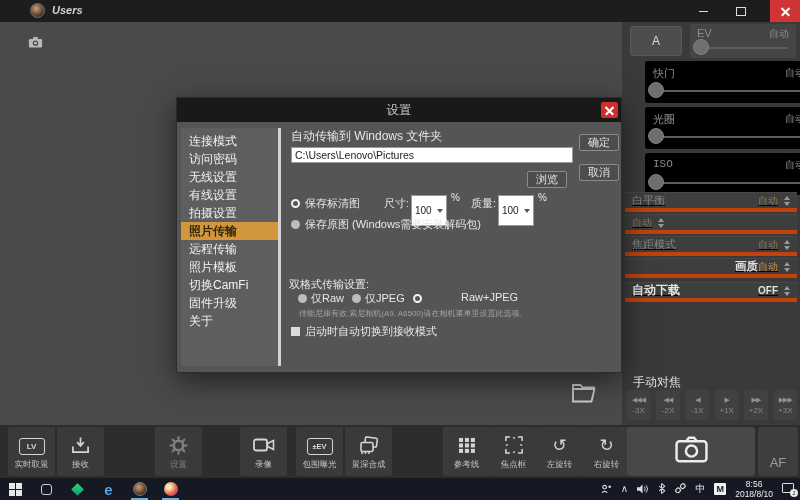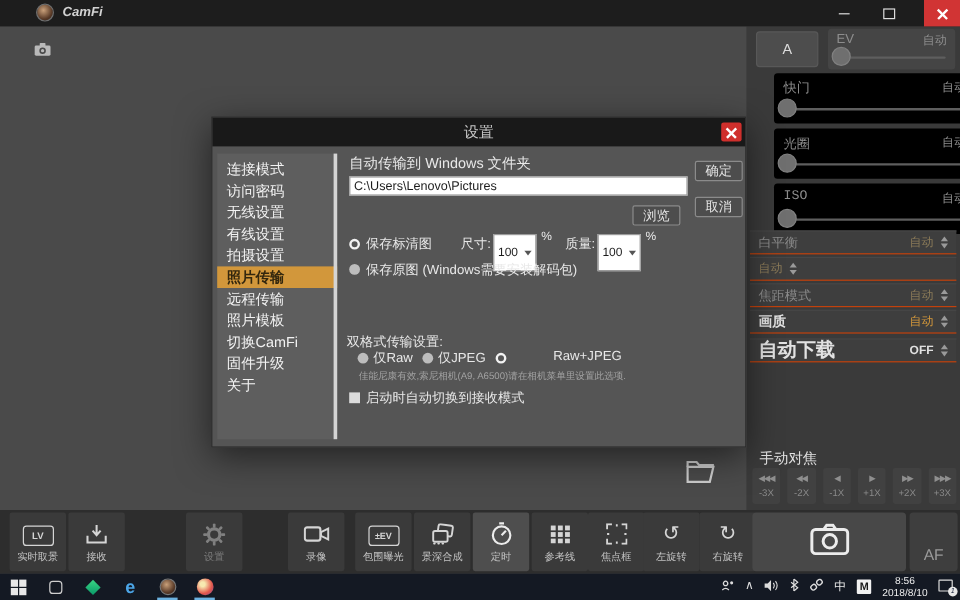--- a/index.html
+++ b/index.html
@@ -28,22 +28,22 @@
   
   .rpanel{position:absolute;top:22px;left:622px;width:178px;height:403px;background:#3a3a3a;}
   .a-btn{position:absolute;left:8px;top:4px;width:52px;height:30px;background:#4d4d4d;border-radius:3px;
          color:#dcdcdc;font-size:12px;display:flex;align-items:center;justify-content:center;border:1px solid #585858;box-sizing:border-box;}
   .ev-group{position:absolute;left:68px;top:2px;width:106px;height:34px;background:#454545;border-radius:3px;}
   .sgroup{position:absolute;left:23px;width:168px;height:42px;background:#000000;border-radius:3px;font-family:Liberation Mono, monospace;}
   .sg-label{position:absolute;left:8px;top:5px;font-size:11px;color:#8d8d8d;}
   .sg-auto{position:absolute;right:8px;top:5px;font-size:10px;color:#8d8d8d;}
   .sg-track{position:absolute;left:10px;right:10px;height:2px;background:#5e5e5e;border-radius:1px;}
   .sg-knob{position:absolute;width:16px;height:16px;border-radius:50%;background:#6f6f6f;border:1px solid #808080;box-sizing:border-box;}
-  .srow{position:absolute;left:3px;width:172px;height:20px;background:#3e3e3e;border-top:1px solid #474747;border-bottom:1px solid #c2410c;
-        display:flex;align-items:center;padding:0 7px;box-sizing:border-box;}
+  .srow{position:absolute;left:3px;width:172px;height:20px;background:#3e3e3e;border-top:1px solid #474747;border-bottom:4px solid #c2410c;
+        display:flex;align-items:center;padding:0 7px;box-sizing:border-box;text-decoration:underline;}
   .srow .lbl{flex:1;font-size:11px;color:#8a8a8a;}
   .srow .lbl.bright{color:#e2e2e2;font-weight:bold;font-size:11.5px;}
   .srow .val{font-size:10px;color:#8a7a58;margin-right:6px;}
   .srow .val.gold{color:#d2973b;} .srow .val.white{color:#e0e0e0;font-weight:bold;}
   .stepper{display:flex;flex-direction:column;gap:2px;}
   .stepper i{width:0;height:0;border-left:3.5px solid transparent;border-right:3.5px solid transparent;}
   .stepper .up{border-bottom:4px solid #9a9a9a;} .stepper .dn{border-top:4px solid #9a9a9a;}
   .mf-title{position:absolute;left:11px;top:352px;font-size:12px;color:#e3e3e3;}
   .mf-row{position:absolute;left:5px;top:368px;width:170px;display:flex;gap:6px;}
   .mf-btn{width:26px;height:30px;background:#414141;border-radius:2px;display:flex;flex-direction:column;align-items:center;justify-content:center;gap:2px;}
@@ -116,21 +116,21 @@
   .chk{width:9px;height:9px;background:#dcdcdc;display:inline-block;}
   .small-lbl{font-size:11px;}
 </style>
 </head>
 <body>
 
 <div class="app">
 
   <div class="titlebar">
     <div class="logo"></div>
-    <span class="title-text">CamFi</span>
+    <span class="title-text">Users</span>
     <div class="win-btn wb-min">
         <i class="g-min"></i>
       </div>
     <div class="win-btn wb-max">
         <i class="g-max"></i>
       </div>
     <div class="win-btn wb-close">
         <span class="g-x">
           <i></i>
           <i></i>
@@ -200,30 +200,30 @@
         </span>
     </div>
     <div class="srow" style="top:214px;">
       <span class="lbl">焦距模式</span>
       <span class="val">自动</span>
       <span class="stepper">
           <i class="up"></i>
           <i class="dn"></i>
         </span>
     </div>
-    <div class="srow" style="top:236px;">
+    <div class="srow" style="top:236px;text-align:right;">
       <span class="lbl bright">画质</span>
       <span class="val gold">自动</span>
       <span class="stepper">
           <i class="up"></i>
           <i class="dn"></i>
         </span>
     </div>
     <div class="srow" style="top:260px;">
-      <span class="lbl bright" style="font-size:16px;">自动下载</span>
+      <span class="lbl bright" style="font-size:12px;">自动下载</span>
       <span class="val white">OFF</span>
       <span class="stepper">
           <i class="up"></i>
           <i class="dn"></i>
         </span>
     </div>
 
     <div class="mf-title">手动对焦</div>
     <div class="mf-row">
       <div class="mf-btn">
@@ -303,30 +303,20 @@
         <svg width="20" height="18" viewBox="0 0 20 18">
             <rect x="6" y="1.5" width="12" height="9" rx="1.5" fill="none" stroke="#d5d5d5" stroke-width="1.6" transform="rotate(8 12 6)"></rect>
             <rect x="2" y="6.5" width="12" height="9" rx="1.5" fill="#3a3a3a" stroke="#d5d5d5" stroke-width="1.6"></rect>
             <circle cx="3" cy="17" r="1" fill="#d5d5d5"></circle>
             <circle cx="6.5" cy="17" r="1" fill="#d5d5d5"></circle>
             <circle cx="10" cy="17" r="1" fill="#d5d5d5"></circle>
           </svg>
       </span>
       <span class="tlabel">景深合成</span>
     </div>
-    <div class="tbtn active" style="left:394px;">
-      <span class="ticon">
-        <svg width="20" height="20" viewBox="0 0 20 20">
-            <circle cx="10" cy="11" r="7.3" fill="none" stroke="#ececec" stroke-width="1.8"></circle>
-            <path d="M10 11 L13.6 7.2" stroke="#ececec" stroke-width="1.8" fill="none"></path>
-            <path d="M8 1.2 h4" stroke="#ececec" stroke-width="1.8"></path>
-          </svg>
-      </span>
-      <span class="tlabel">定时</span>
-    </div>
     <div class="tbtn" style="left:443px;">
       <span class="ticon">
         <svg width="18" height="16" viewBox="0 0 19 17">
             <g fill="#d5d5d5">
               <rect x="1" y="1" width="4.3" height="4.3"></rect>
               <rect x="7.3" y="1" width="4.3" height="4.3"></rect>
               <rect x="13.6" y="1" width="4.3" height="4.3"></rect>
               <rect x="1" y="6.8" width="4.3" height="4.3"></rect>
               <rect x="7.3" y="6.8" width="4.3" height="4.3"></rect>
               <rect x="13.6" y="6.8" width="4.3" height="4.3"></rect>

